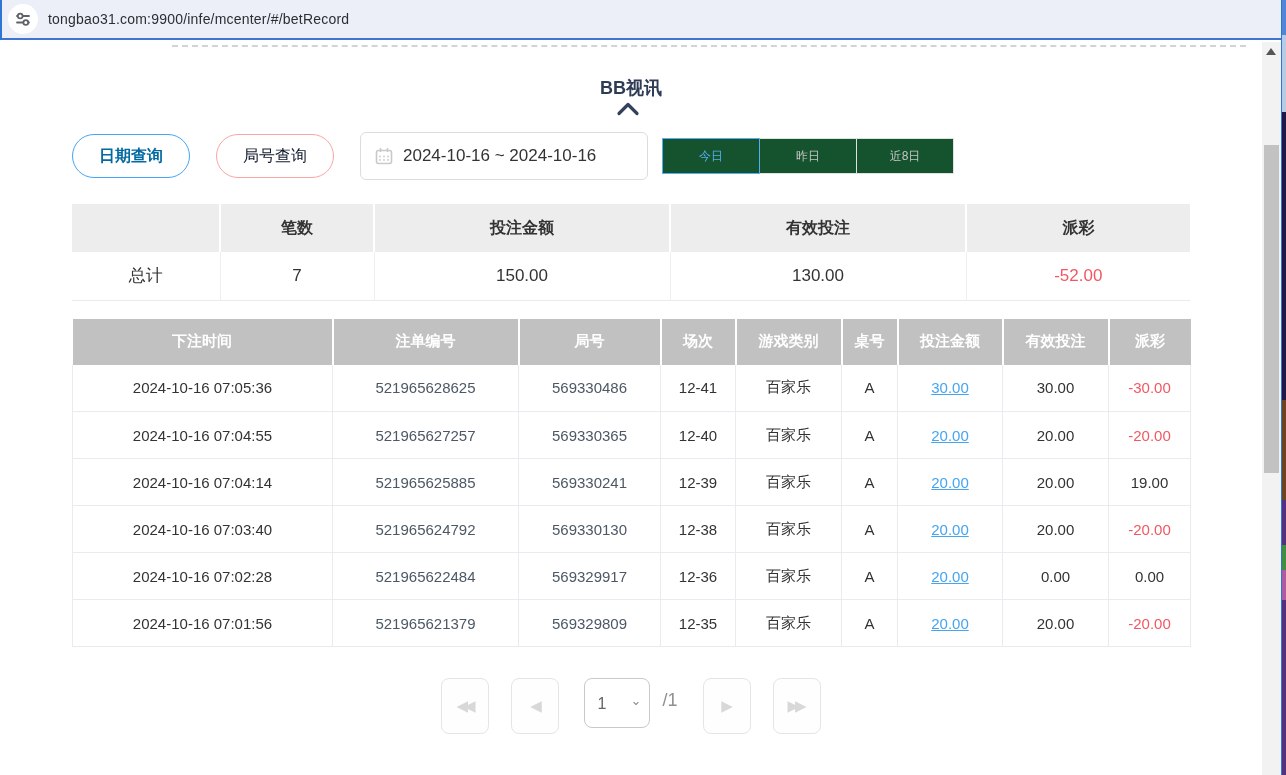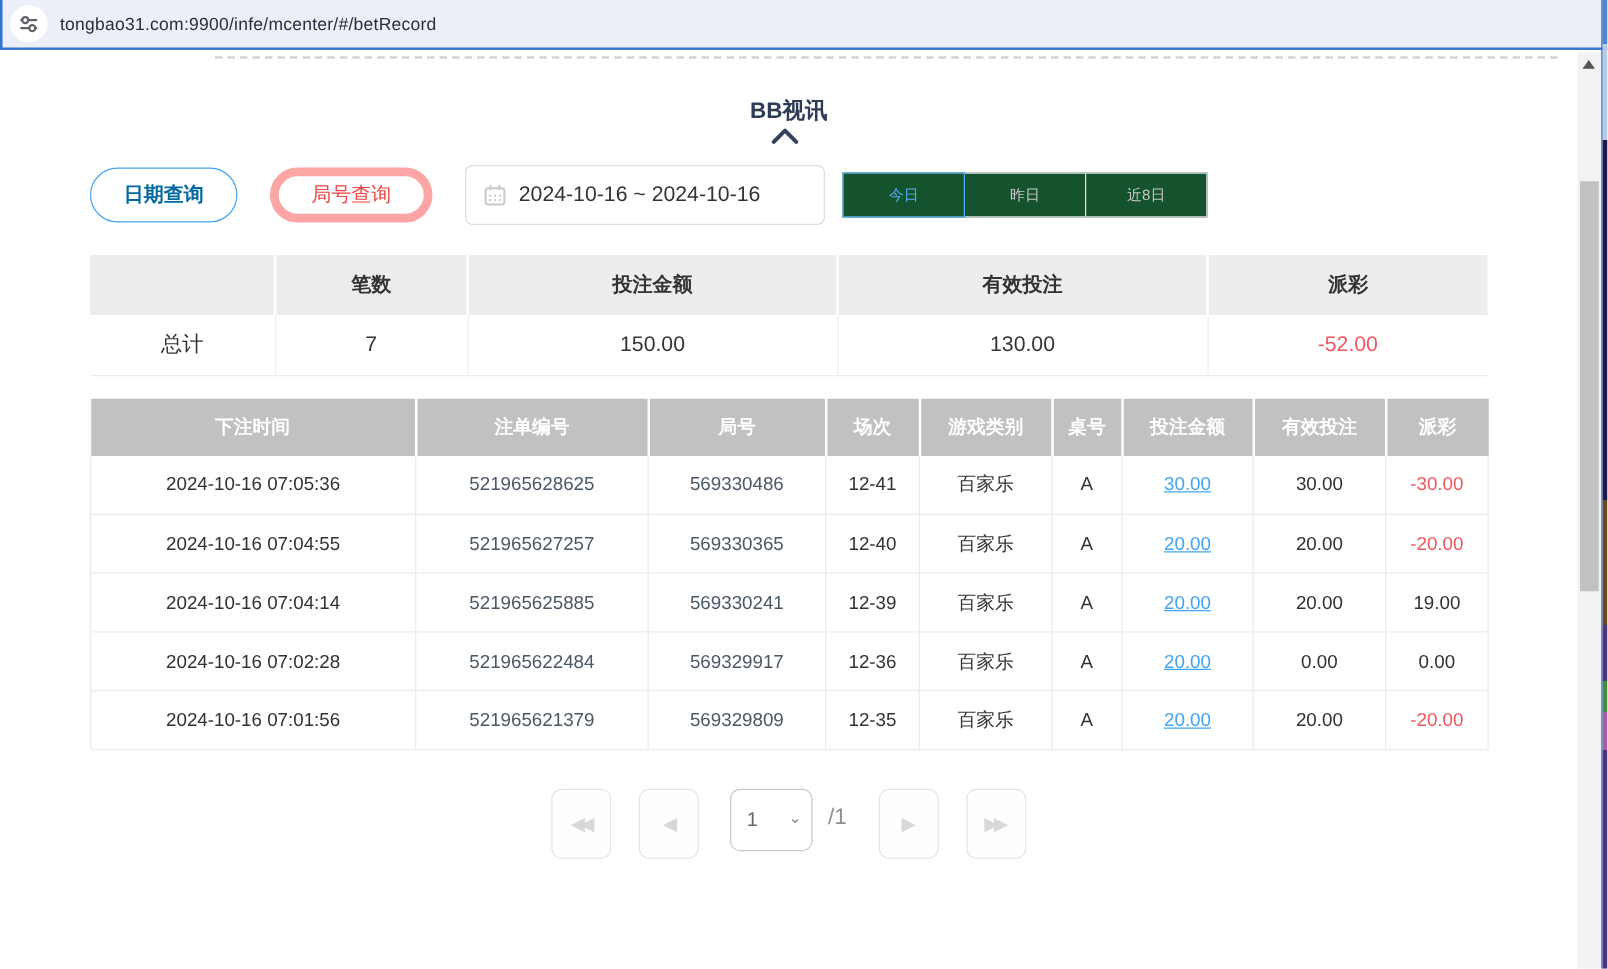--- a/index.html
+++ b/index.html
@@ -30,21 +30,21 @@
   .inner { width:1118px; }
 
   .panel-header { display:flex; align-items:center; justify-content:space-between; height:30px;flex-direction:column; }
   .panel-title { font-size:18px; font-weight:bold; color:#2e3c55; }
   .collapse-btn { background:none; border:none; cursor:pointer; margin-right:6px; padding:2px; }
 
   
   .filter-row { display:flex; align-items:center; margin-top:26px; height:48px; }
   .pill {
     height:44px; padding:0 26px; border-radius:22px; background:#fff;
-    border:7px solid #fca5a5; color:#ef4444; font-size:16px; cursor:pointer; margin-right:26px;
+    border:1px solid #fca5a5; color:#0f172a; font-size:16px; cursor:pointer; margin-right:26px;
     font-family:inherit;
   }
   .pill.active { border:1px solid #45a5f1; color:#0369a1; font-weight:bold; }
   .date-box {
     height:48px; width:288px; border:1px solid #dcdcdc; border-radius:6px; background:#fff;
     display:flex; align-items:center; padding:0 14px; margin-right:14px; cursor:pointer;
   }
   .date-text { font-size:17px; color:#333; margin-left:10px; white-space:nowrap; }
   .seg-group { display:flex; margin-right:12px; }
   .seg {
@@ -259,20 +259,31 @@
             <td class="id-cell">521965625885</td>
             <td class="id-cell">569330241</td>
             <td>12-39</td>
             <td>百家乐</td>
             <td>A</td>
             <td><span class="bet-link">20.00</span></td>
             <td>20.00</td>
             <td>19.00</td>
           </tr>
           <tr>
+            <td>2024-10-16 07:03:40</td>
+            <td class="id-cell">521965624792</td>
+            <td class="id-cell">569330130</td>
+            <td>12-38</td>
+            <td>百家乐</td>
+            <td>A</td>
+            <td><span class="bet-link">20.00</span></td>
+            <td>20.00</td>
+            <td class="neg">-20.00</td>
+          </tr>
+          <tr>
             <td>2024-10-16 07:02:28</td>
             <td class="id-cell">521965622484</td>
             <td class="id-cell">569329917</td>
             <td>12-36</td>
             <td>百家乐</td>
             <td>A</td>
             <td><span class="bet-link">20.00</span></td>
             <td>0.00</td>
             <td>0.00</td>
           </tr>

